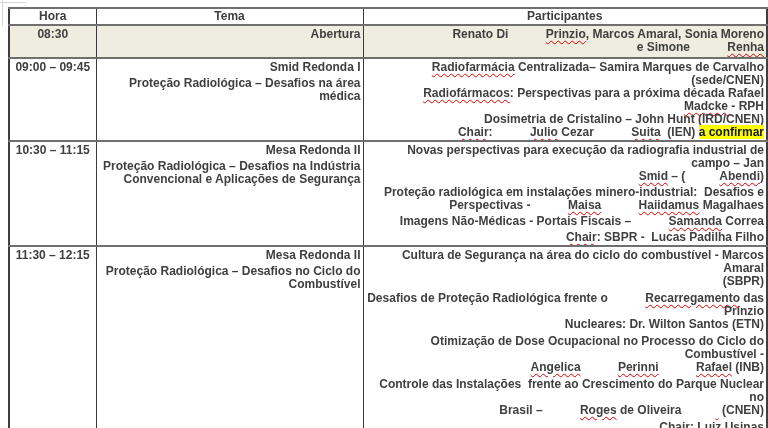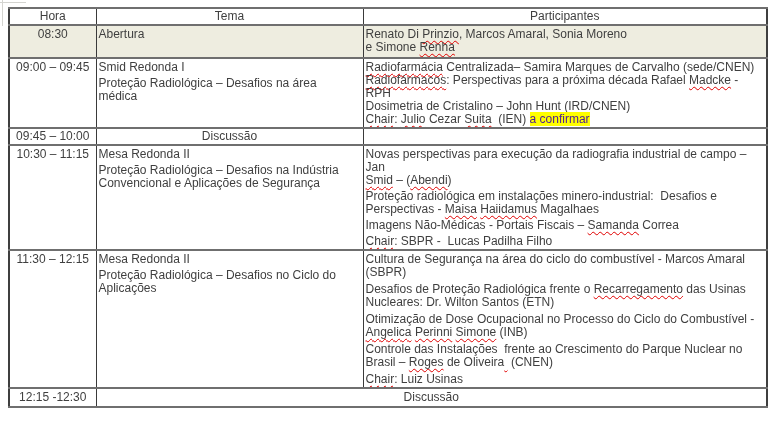--- a/index.html
+++ b/index.html
@@ -36,38 +36,39 @@
     font-size: 12px;
     line-height: 13px;
   }
   table.sched td, table.sched th {
     border-left: 1px solid #3a3a3a;
     border-right: 1px solid #3a3a3a;
     border-top: 2px solid #6f6f6f;
     border-bottom: 2px solid #6f6f6f;
     padding: 1px 2px;
     text-align: center;
-    font-weight: normal;
+    font-weight: bold;
     vertical-align: middle;
     overflow: hidden;
   }
   table.sched { border: 2px solid #3f3f3f; }
   tr.vt td { vertical-align: top; padding-top: 2px; }
   tr.shaded td { background: #eeede0; }
-  .line { text-align: left; }
+  .line { text-align: right; }
   .pgap  { margin-bottom: 4px; }   
   .pgap-s{ margin-bottom: 3px; }   
   .sp {
     text-decoration-line: underline;
     text-decoration-style: wavy;
     text-decoration-color: #e00000;
     text-decoration-thickness: 1px;
     text-underline-offset: 2px;
+    margin-left: 34px;
   }
-  .hl { background: #ffff00; color: #4c1d95; }
+  .hl { background: #ffff00; color: #0f172a; }
 </style>
 </head>
 <body>
 
 <div id="page">
   <div class="boundary-h"></div>
   <div class="boundary-v"></div>
 
   <table class="sched">
     <colgroup>
@@ -102,25 +103,20 @@
         <div class="line">médica</div>
       </td>
       <td>
         <div class="line"><span class="sp">Radiofarmácia</span><span> Centralizada– Samira Marques de Carvalho (sede/CNEN)</span></div>
         <div class="line"><span class="sp">Radiofármacos</span><span>: Perspectivas para a próxima década Rafael </span><span class="sp">Madcke</span><span> - RPH</span></div>
         <div class="line"><span>Dosimetria de Cristalino – John Hunt (IRD/CNEN)</span></div>
         <div class="line"><span class="sp">Chair</span><span>: </span><span class="sp">Julio</span><span> Cezar </span><span class="sp">Suita</span><span>&nbsp; (IEN) </span><span class="hl">a confirmar</span></div>
       </td>
     </tr>
 
-    <tr style="height:16px">
-      <td>09:45 – 10:00</td>
-      <td>Discussão</td>
-      <td></td>
-    </tr>
 
 
     <tr style="height:98px" class="vt">
       <td>10:30 – 11:15</td>
       <td>
         <div class="line pgap-s">Mesa Redonda II</div>
         <div class="line">Proteção Radiológica – Desafios na Indústria</div>
         <div class="line">Convencional e Aplicações de Segurança</div>
       </td>
       <td>
@@ -132,29 +128,29 @@
         <div class="line"><span class="sp">Chair</span><span>: SBPR -&nbsp; Lucas Padilha Filho</span></div>
       </td>
     </tr>
 
 
     <tr style="height:134px" class="vt">
       <td>11:30 – 12:15</td>
       <td>
         <div class="line pgap-s">Mesa Redonda II</div>
         <div class="line">Proteção Radiológica – Desafios no Ciclo do</div>
-        <div class="line">Aplicações</div>
+        <div class="line">Combustível</div>
       </td>
       <td>
         <div class="line"><span>Cultura de Segurança na área do ciclo do combustível - Marcos Amaral</span></div>
         <div class="line pgap"><span>(SBPR)</span></div>
-        <div class="line"><span>Desafios de Proteção Radiológica frente o </span><span class="sp">Recarregamento</span><span> das Usinas</span></div>
+        <div class="line"><span>Desafios de Proteção Radiológica frente o </span><span class="sp">Recarregamento</span><span> das Prinzio</span></div>
         <div class="line pgap"><span>Nucleares: Dr. Wilton Santos (ETN)</span></div>
         <div class="line"><span>Otimização de Dose Ocupacional no Processo do Ciclo do Combustível -</span></div>
-        <div class="line pgap"><span class="sp">Angelica</span><span> </span><span class="sp">Perinni</span><span> </span><span class="sp">Simone</span><span> (INB)</span></div>
+        <div class="line pgap"><span class="sp">Angelica</span><span> </span><span class="sp">Perinni</span><span> </span><span class="sp">Rafael</span><span> (INB)</span></div>
         <div class="line"><span>Controle das Instalações&nbsp; frente ao Crescimento do Parque Nuclear no</span></div>
         <div class="line pgap"><span>Brasil – </span><span class="sp">Roges</span><span> de Oliveira</span><span class="sp">&nbsp;</span><span> (CNEN)</span></div>
         <div class="line"><span class="sp">Chair</span><span>: Luiz Usinas</span></div>
       </td>
     </tr>
 
     <tr style="height:19px">
       <td>12:15 -12:30</td>
       <td colspan="2">Discussão</td>
     </tr>

